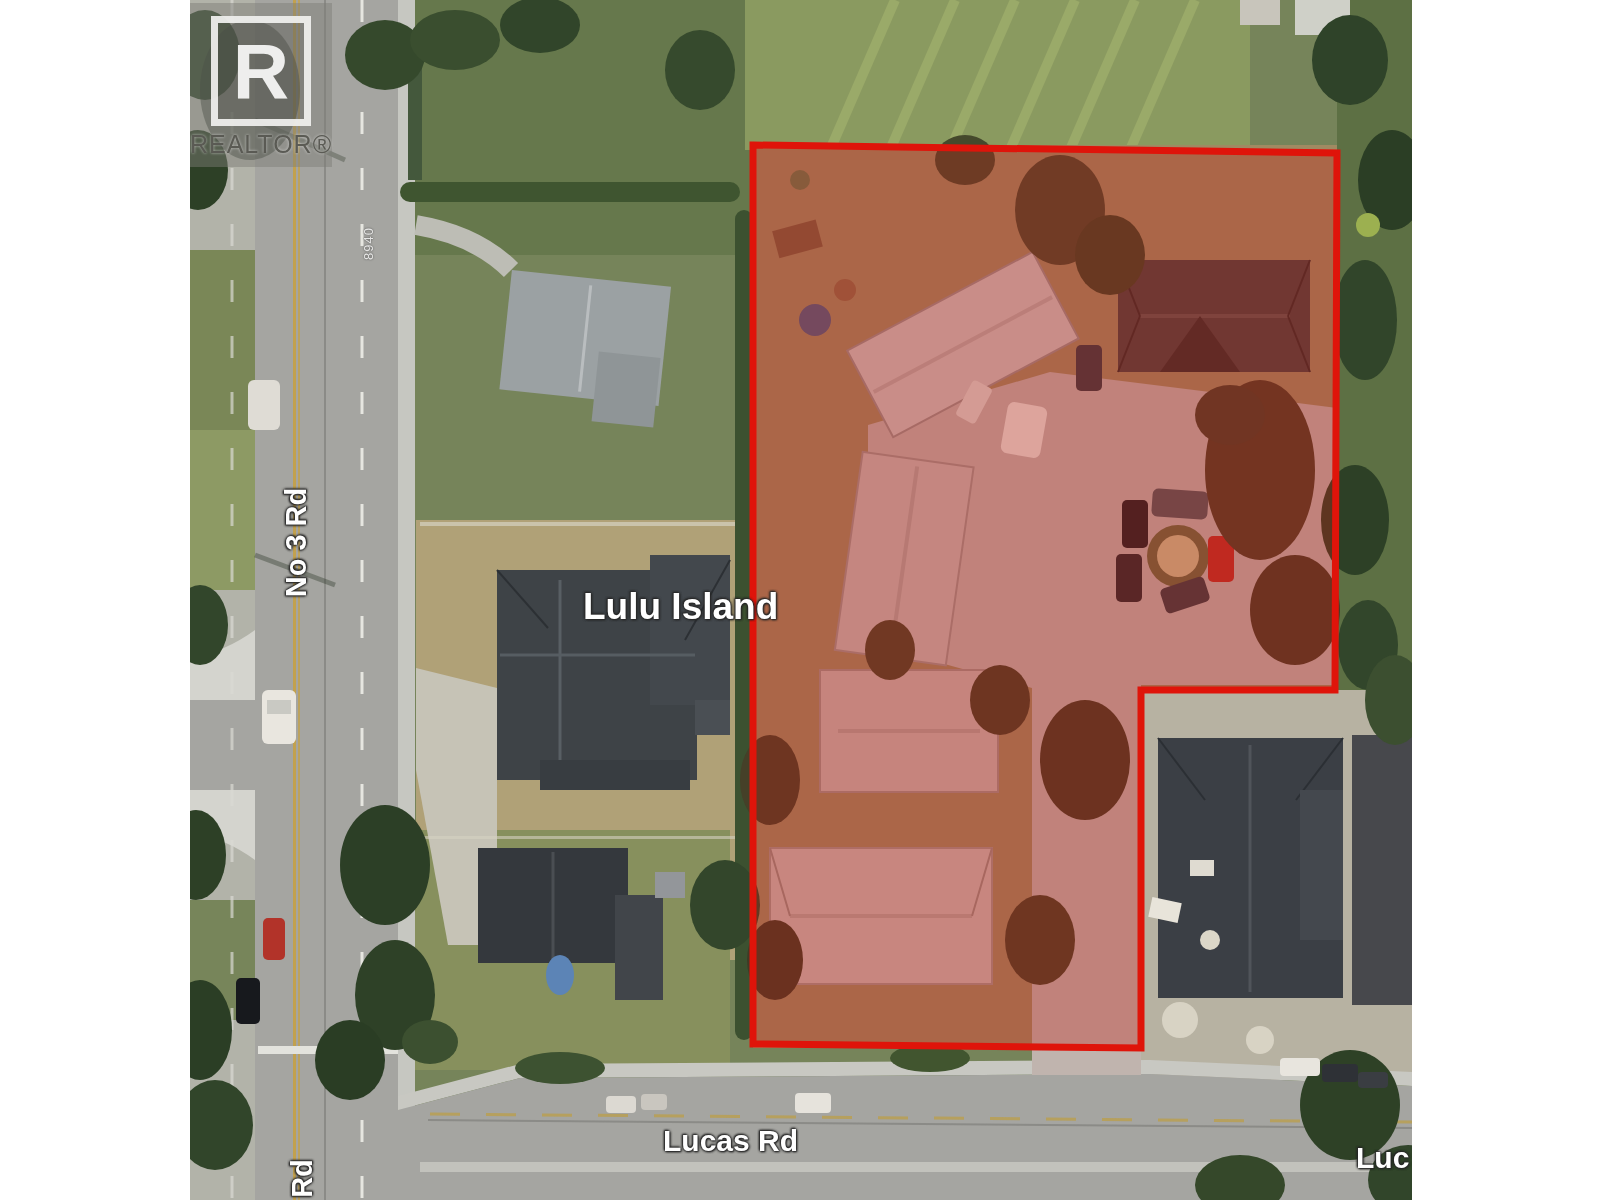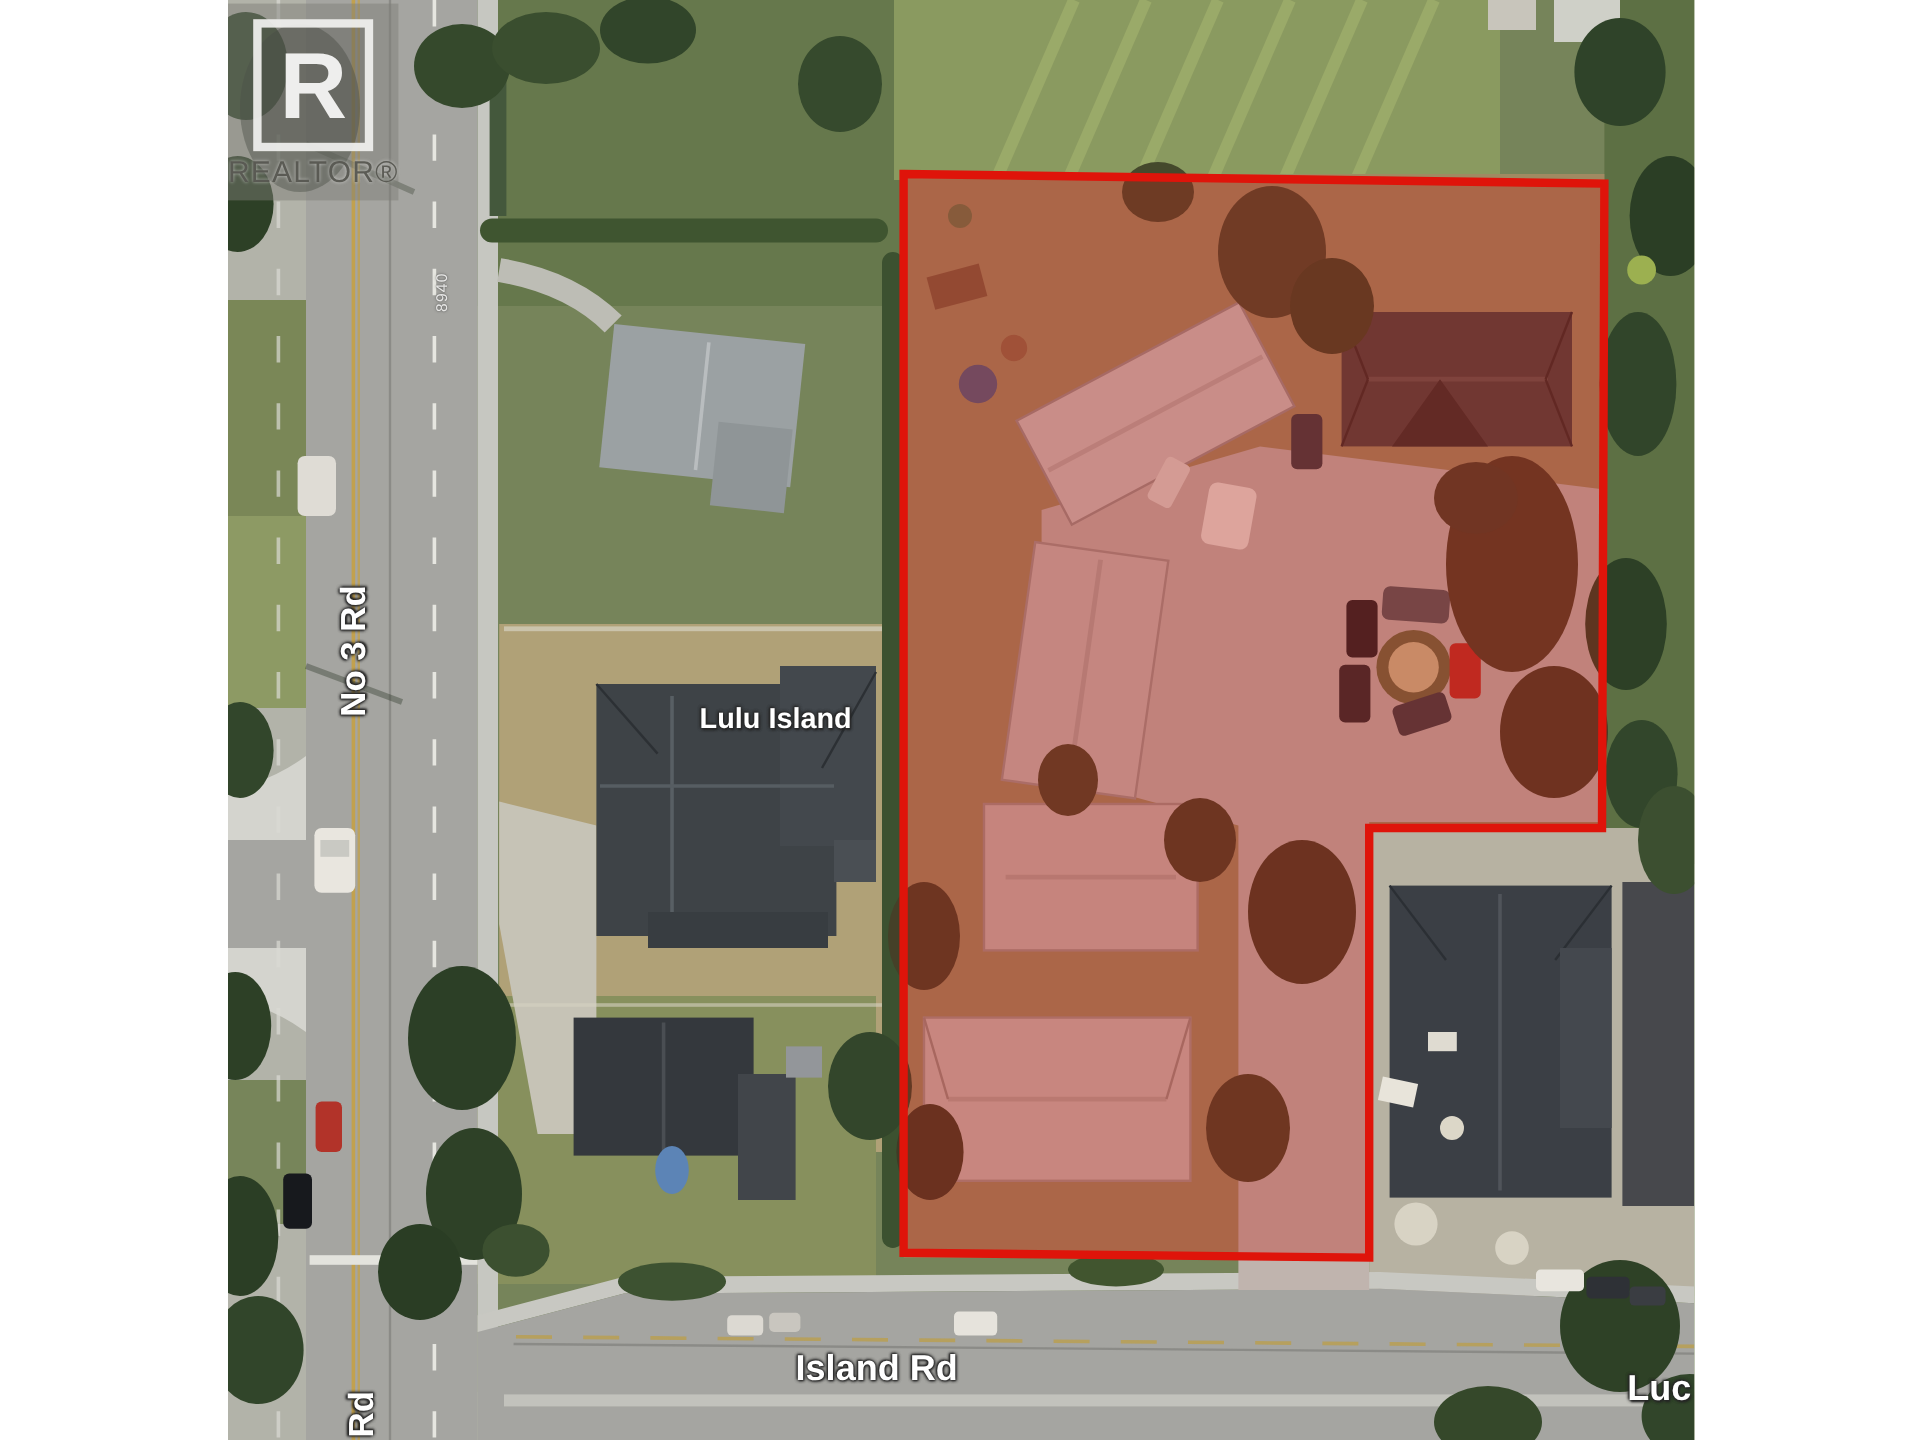--- a/index.html
+++ b/index.html
@@ -4,21 +4,21 @@
 <style>
   html,body{margin:0;padding:0;background:#ffffff;}
   .stage{position:relative;width:1600px;height:1200px;background:#ffffff;overflow:hidden;
          font-family:"Liberation Sans",sans-serif;}
   .map{position:absolute;left:190px;top:0;width:1222px;height:1200px;overflow:hidden;background:#76845a;}
   .map svg{position:absolute;left:0;top:0;}
   .maplabel{position:absolute;color:#fff;font-weight:700;white-space:nowrap;
             text-shadow:0 0 3px #2a2a2a,0 0 3px #2a2a2a,1px 1px 2px #222,-1px -1px 2px #222;}
   .lbl-no3{left:31px;top:526px;width:150px;text-align:center;font-size:29px;transform:rotate(-90deg);}
   .lbl-rd{left:77px;top:1162px;width:70px;text-align:center;font-size:29px;transform:rotate(-90deg);}
-  .lbl-lulu{left:393px;top:586px;font-size:24px;}
+  .lbl-lulu{left:393px;top:586px;font-size:37px;}
   .lbl-lucas{left:473px;top:1124px;font-size:30px;}
   .lbl-luc{left:1166px;top:1141px;font-size:30px;}
   .lbl-hnum{left:143px;top:236px;width:70px;text-align:center;font-size:13px;font-weight:400;
             letter-spacing:1px;color:rgba(252,252,250,.85);transform:rotate(-90deg);
             text-shadow:0 0 2px rgba(40,40,40,.8);}
   .watermark{position:absolute;left:0;top:3px;width:142px;height:164px;
              background:rgba(125,125,120,.48);display:flex;flex-direction:column;
              align-items:center;justify-content:flex-start;}
   .wm-box{margin-top:13px;width:86px;height:96px;border:7px solid rgba(242,242,240,.92);
           background:rgba(70,70,66,.22);display:flex;align-items:center;justify-content:center;}
@@ -236,21 +236,21 @@
         <rect x="1322" y="1064" width="36" height="18" rx="4" fill="#2e3136"></rect>
         <rect x="1358" y="1072" width="30" height="16" rx="4" fill="#3a3d42"></rect>
       </g>
 
       <polygon points="753,145 1337,153 1335,690 1141,690 1141,1048 753,1044" stroke-linejoin="miter" stroke="#df140a" fill="rgba(195,30,22,0.33)" stroke-width="7"></polygon>
     </svg>
 
     <div class="maplabel lbl-no3">No 3 Rd</div>
     <div class="maplabel lbl-rd">Rd</div>
     <div class="maplabel lbl-lulu">Lulu Island</div>
-    <div class="maplabel lbl-lucas">Island Rd</div>
+    <div class="maplabel lbl-lucas">Lucas Rd</div>
     <div class="maplabel lbl-luc">Luc</div>
     <div class="lbl-hnum" style="position:absolute;">8940</div>
 
     <div class="watermark">
       <div class="wm-box">
         <span class="wm-r">R</span>
       </div>
       <div class="wm-brand">REALTOR®</div>
     </div>
 

